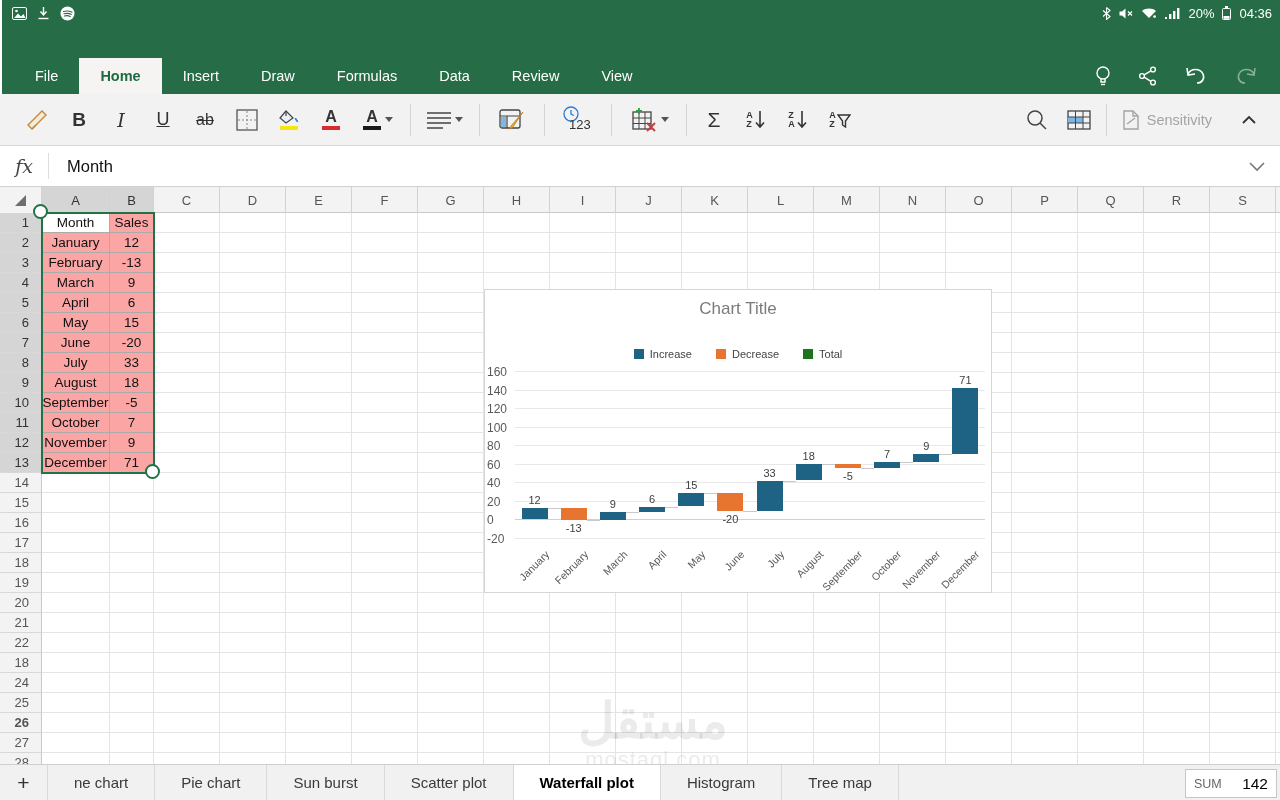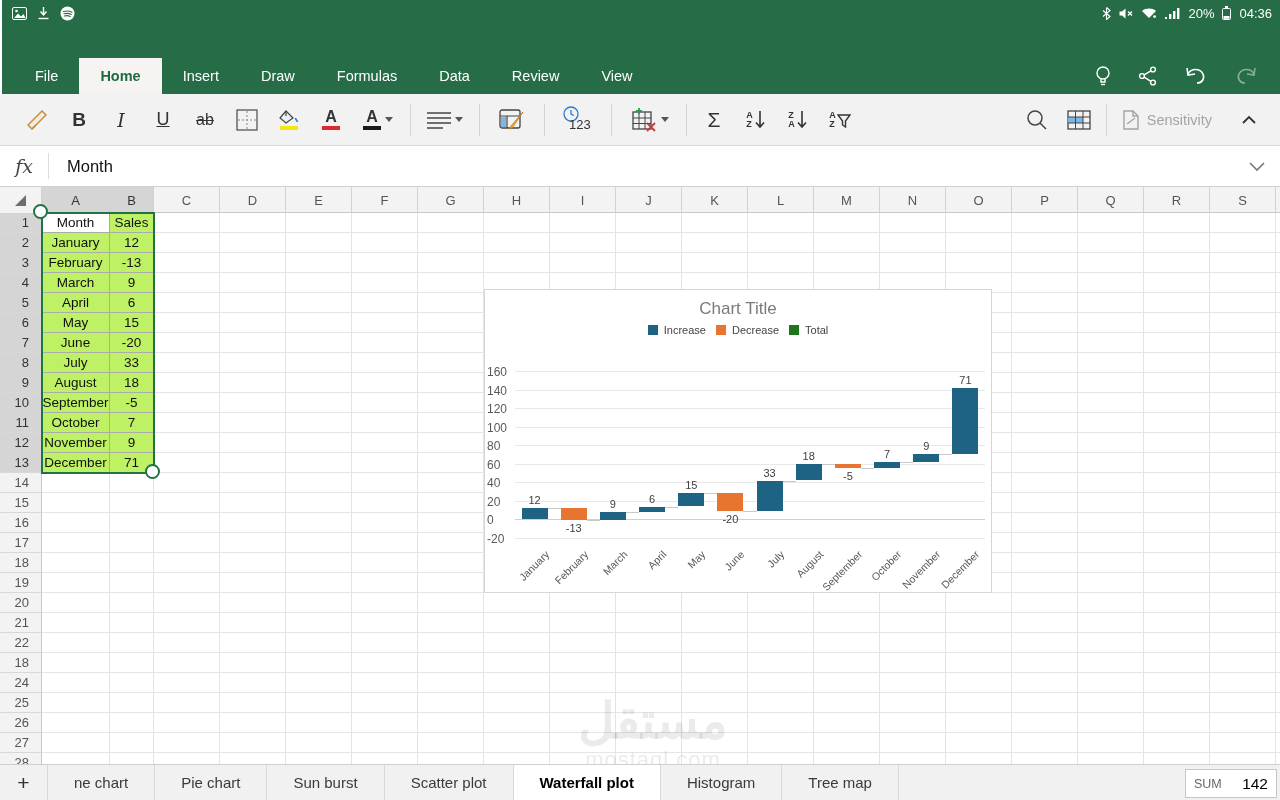--- a/index.html
+++ b/index.html
@@ -48,29 +48,29 @@
   #grid { position:absolute; left:0; top:187px; width:1280px; height:577px; background:#fff; overflow:hidden; }
   #grid-lines { position:absolute; left:0; top:26px; width:1280px; height:551px;
     background-image:repeating-linear-gradient(to bottom, transparent 0px, transparent 19px, #E4E4E4 19px, #E4E4E4 20px); }
   .vline { position:absolute; top:26px; width:1px; background:#E4E4E4; height:551px; }
   #colheaders { position:absolute; left:0; top:0; width:1280px; height:26px; background:#F3F3F3; border-bottom:1px solid #C9C9C9; display:flex; }
   .ch { height:26px; border-right:1px solid #D2D2D2; font-size:13px; color:#555; display:flex; align-items:center; justify-content:center; flex:0 0 auto; }
   .ch.sel { background:#D5D5D5; color:#333; }
   #corner { width:42px; height:26px; border-right:1px solid #D2D2D2; background:#F3F3F3; display:flex; align-items:center; justify-content:center; }
   .rowhdr { position:absolute; left:0; width:42px; height:20px; background:#F3F3F3; border-right:1px solid #C9C9C9; border-bottom:1px solid #D8D8D8; font-size:13px; color:#555; text-align:right; padding-right:12px; line-height:20px; }
   .rowhdr.sel { background:#D5D5D5; color:#333; }
-  .dcell { position:absolute; height:20px; font-size:13.5px; color:#111; text-align:center; line-height:20px; background:#bef264; border-right:1px solid #ABABAB; border-bottom:1px solid #ABABAB; }
+  .dcell { position:absolute; height:20px; font-size:13.5px; color:#111; text-align:center; line-height:20px; background:#fca5a5; border-right:1px solid #ABABAB; border-bottom:1px solid #ABABAB; }
   .dcell.active { background:#fff; }
   #sel-border { position:absolute; border:2px solid #217346; pointer-events:none; }
   .sel-handle { position:absolute; width:15px; height:15px; border-radius:50%; background:#fff; border:2.5px solid #217346; }
 
   
   #chart { position:absolute; left:484px; top:102px; width:508px; height:304px; background:#fff; border:1px solid #D6D6D6; }
   #chart-title { position:absolute; left:0; right:0; top:9px; text-align:center; font-size:17px; color:#7B7B7B; }
-  #chart-legend { position:absolute; left:0; right:0; top:34px; display:flex; justify-content:center; gap:10px; }
+  #chart-legend { position:absolute; left:0; right:0; top:58px; display:flex; justify-content:center; gap:24px; }
   .leg-item { display:flex; align-items:center; gap:6px; font-size:11px; color:#444; }
   .leg-sq { width:10px; height:10px; }
   .gridline { position:absolute; height:1px; background:#E8E8E8; }
   .ytick { position:absolute; width:22px; font-size:12px; color:#595959; }
   .wbar { position:absolute; width:26px; }
   .dlabel { position:absolute; width:44px; text-align:center; font-size:11px; color:#404040; }
   .connector { position:absolute; height:1px; background:#C9C9C9; }
   .xlabel { position:absolute; width:84px; text-align:right; font-size:10.5px; color:#595959; transform:rotate(-45deg); transform-origin:100% 0%; white-space:nowrap; }
 
   
@@ -419,21 +419,21 @@
       <div class="rowhdr" style="top: 326px;">16</div>
       <div class="rowhdr" style="top: 346px;">17</div>
       <div class="rowhdr" style="top: 366px;">18</div>
       <div class="rowhdr" style="top: 386px;">19</div>
       <div class="rowhdr" style="top: 406px;">20</div>
       <div class="rowhdr" style="top: 426px;">21</div>
       <div class="rowhdr" style="top: 446px;">22</div>
       <div class="rowhdr" style="top: 466px;">18</div>
       <div class="rowhdr" style="top: 486px;">24</div>
       <div class="rowhdr" style="top: 506px;">25</div>
-      <div class="rowhdr" style="top: 526px;">26</div>
+      <div class="rowhdr" style="top: 526px; font-weight: bold;">26</div>
       <div class="rowhdr" style="top: 546px;">27</div>
       <div class="rowhdr" style="top: 566px;">28</div>
     </div>
   <div id="datacells">
       <div class="dcell active" style="left: 42px; width: 68px; top: 26px;">Month</div>
       <div class="dcell" style="left: 110px; width: 44px; top: 26px;">Sales</div>
       <div class="dcell" style="left: 42px; width: 68px; top: 46px;">January</div>
       <div class="dcell" style="left: 110px; width: 44px; top: 46px;">12</div>
       <div class="dcell" style="left: 42px; width: 68px; top: 66px;">February</div>
       <div class="dcell" style="left: 110px; width: 44px; top: 66px;">-13</div>

